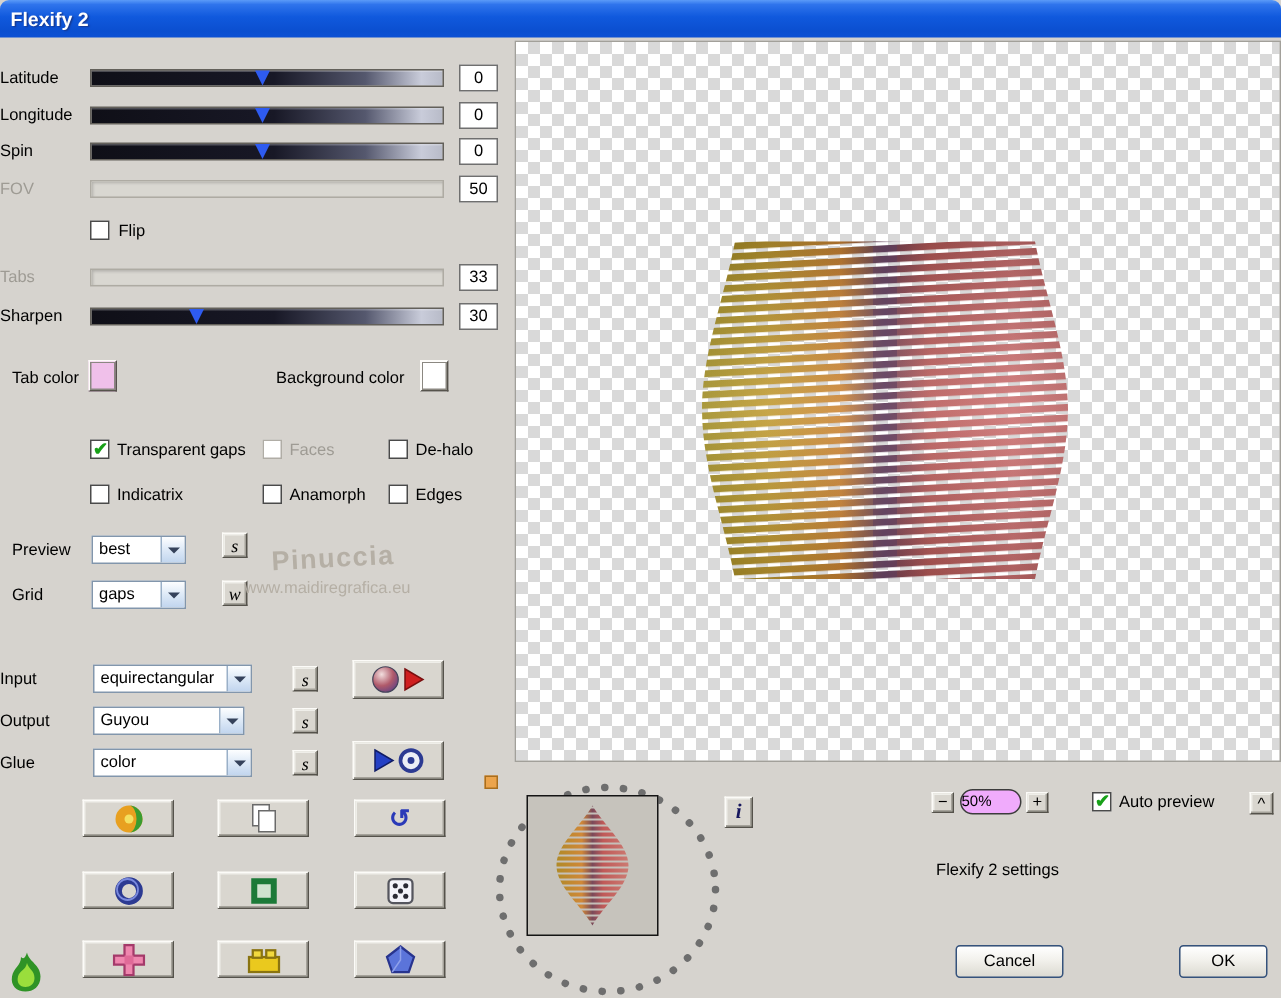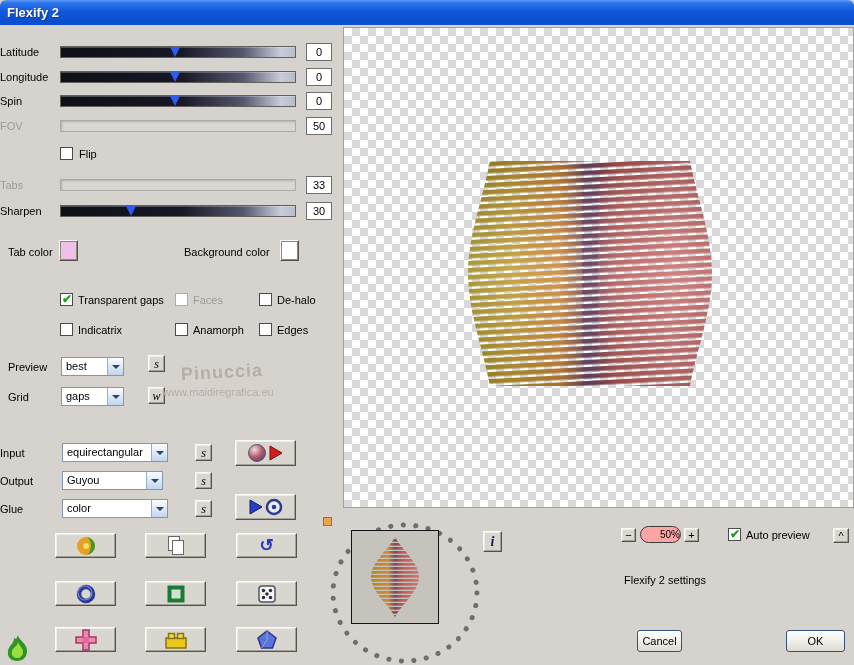--- a/index.html
+++ b/index.html
@@ -45,21 +45,21 @@
   .combo .arrow::after{content:"";position:absolute;left:4px;top:7px;border-left:4px solid transparent;border-right:4px solid transparent;border-top:4px solid #35425b}
 
   .bevel{background:#d9d6cf;border:1px solid;border-color:#fcfbf8 #55524b #55524b #fcfbf8;
     box-shadow:inset -1px -1px 0 #a5a29a,inset 1px 1px 0 #efeee9}
   .sbtn{position:absolute;width:17px;height:17px;font-family:"Liberation Serif",serif;font-style:italic;font-size:12px;text-align:center;line-height:14px}
   .ibtn{position:absolute;width:61px;height:25px;display:flex;align-items:center;justify-content:center;cursor:pointer}
   .bigbtn{position:absolute;width:61px;height:26px;display:flex;align-items:center;justify-content:center;cursor:pointer}
   .zbtn{position:absolute;width:15px;height:14px;text-align:center;line-height:12px;font-size:11px}
   .infobtn{position:absolute;width:19px;height:21px;text-align:center;line-height:19px;font-family:"Liberation Serif",serif;font-weight:bold;font-style:italic;font-size:14px;color:#17175e}
 
-  .pct{position:absolute;width:41px;height:17px;background:#fca5a5;border:1px solid #3c3c3c;border-radius:9px;text-align:right;line-height:15px;font-size:10px}
+  .pct{position:absolute;width:41px;height:17px;background:#f0abfc;border:1px solid #3c3c3c;border-radius:9px;text-align:left;line-height:15px;font-size:10px}
 
   .undo-glyph{font-size:17px;font-weight:bold;color:#2a3ab8;line-height:17px}
 
   .wm1{position:absolute;color:#b5afa5;font-size:18px;font-weight:bold;letter-spacing:1px;transform:rotate(-3deg)}
   .wm2{position:absolute;color:#b5afa5;font-size:11px}
 
   .xpbtn{position:absolute;height:22px;background:linear-gradient(180deg,#ffffff,#f2f1ec 45%,#dcdad2);
     border:1px solid #35527c;border-radius:3px;font-size:11px;text-align:center;font-family:"Liberation Sans",sans-serif;cursor:pointer}
 
   .thumbbox{position:absolute;left:351px;top:530px;width:88px;height:94px;background:#c6c3bc;border:1px solid #141414;display:flex;align-items:center;justify-content:center}
@@ -317,16 +317,16 @@
 
   <button class="zbtn bevel" style="left:621px;top:528px">−</button>
   <div class="pct" style="left:640px;top:526px">50%</div>
   <button class="zbtn bevel" style="left:684px;top:528px">+</button>
   <span class="cb on" style="left:728px;top:528px"></span>
   <div class="label" style="left:746px;top:529px">Auto preview</div>
   <button class="zbtn bevel" style="left:833px;top:528px;width:16px;height:15px">^</button>
 
   <div class="caption" style="left:598px;top:573px;width:134px">Flexify 2 settings</div>
 
-  <button class="xpbtn" style="left:637px;top:630px;width:45px">Cancel</button>
+  <button class="xpbtn" style="left:637px;top:630px;width:72px">Cancel</button>
   <button class="xpbtn" style="left:786px;top:630px;width:59px">OK</button>
 
 </div>
 
 </body></html>

